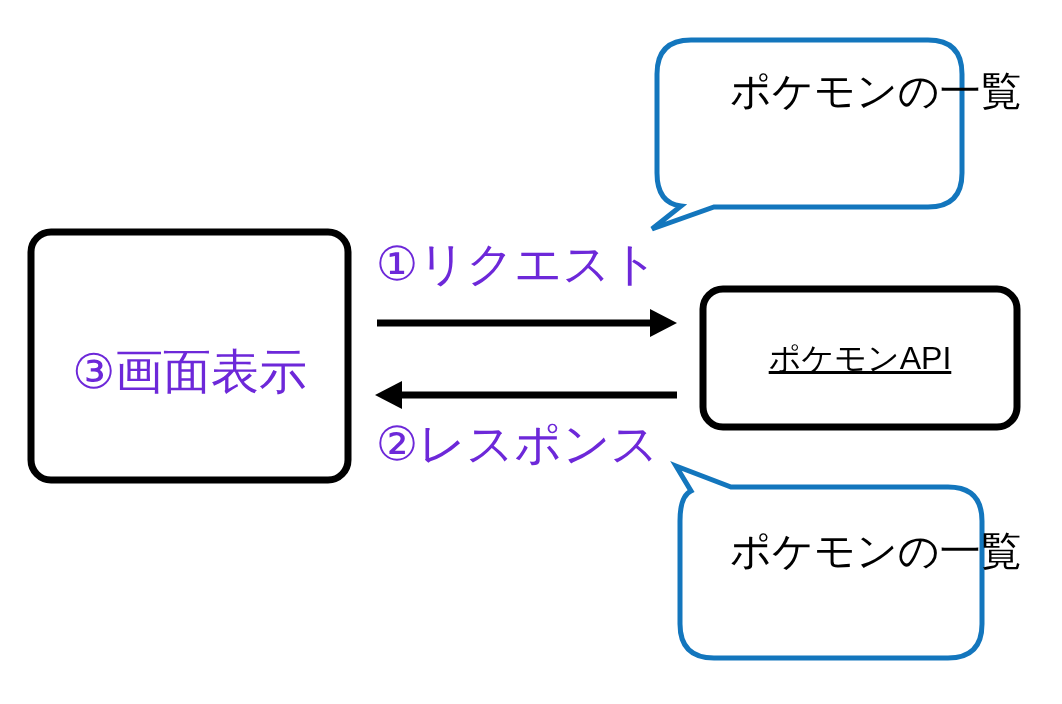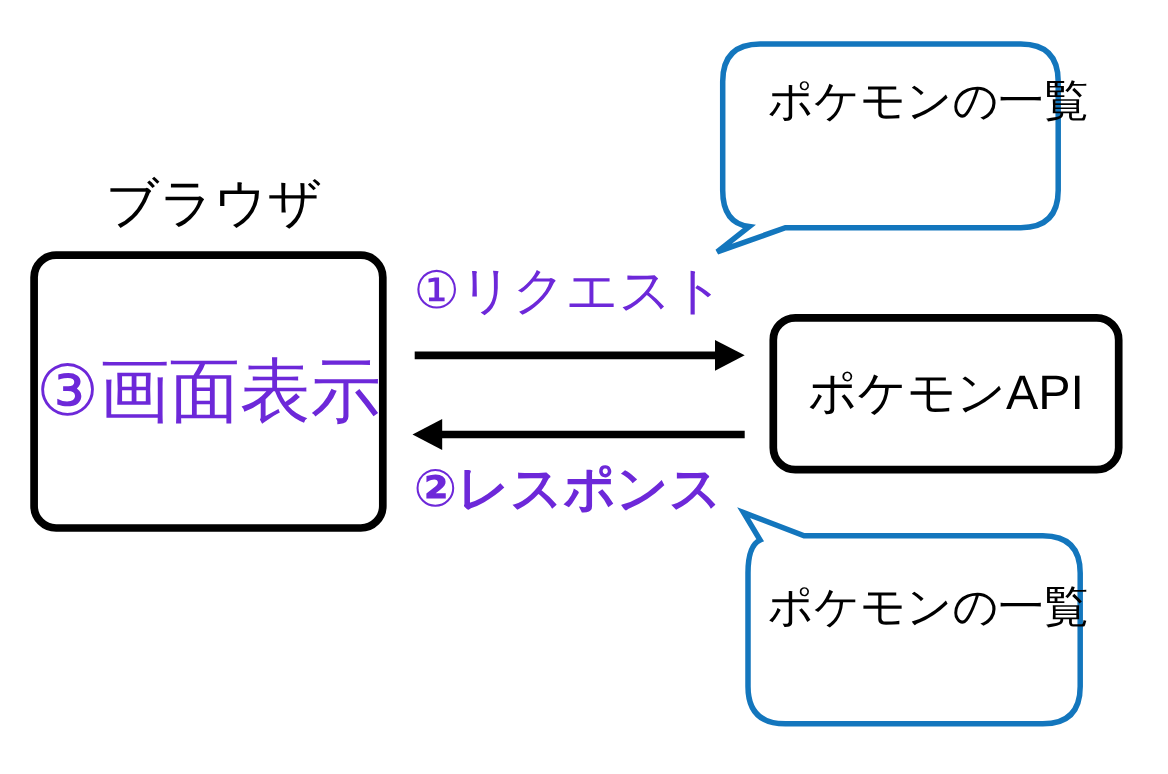--- a/index.html
+++ b/index.html
@@ -28,56 +28,57 @@
     line-height: 1.15;
   }
   .blue { color: #6d28d9; }
   .browser-title {
     left: 96px;
     top: 158px;
     font-size: 48px;
   }
   .screen-display {
     left: 31px;
-    top: 232px;
+    top: 248px;
     width: 317px;
     height: 248px;
     display: flex;
     align-items: center;
     justify-content: center;
-    font-size: 64px;
+    font-size: 48px;
   }
   .request-label {
     left: 376px;
     top: 237px;
     font-size: 47px;
   }
   .response-label {
     left: 376px;
     top: 417px;
     font-size: 47px;
-    font-weight: bold;
   }
   .api-label {
     left: 703px;
     top: 289px;
     width: 314px;
     height: 138px;
     display: flex;
     align-items: center;
     justify-content: center;
-    font-size: 44px;
+    font-size: 32px;
+    text-decoration: underline;
   }
   .bubble-text {
     position: absolute;
     font-size: 41px;
     line-height: 57px;
     color: #000000;
     font-weight: 500;
     white-space: nowrap;
+    margin-left: 32px;
   }
   .bubble-text.top { left: 698px; top: 63px; }
   .bubble-text.bottom { left: 698px; top: 523px; }
 </style>
 </head>
 <body>
 
 <div class="canvas">
 
   <svg class="shapes" width="1062" height="704" viewBox="0 0 1062 704">
@@ -98,21 +99,20 @@
 
     <path d="M 652 229 L 714 207 L 928 207 Q 962 207 962 173 L 962 74
              Q 962 40 928 40 L 691 40 Q 657 40 657 74 L 657 173
              Q 657 203 681 206 Z" fill="#ffffff" stroke="#1376bd" stroke-width="5"></path>
 
     <path d="M 676 466 L 731 487 L 948 487 Q 982 487 982 521 L 982 624
              Q 982 658 948 658 L 714 658 Q 680 658 680 624 L 680 521
              Q 680 496 691 491 Z" fill="#ffffff" stroke="#1376bd" stroke-width="5"></path>
   </svg>
 
-  <div class="label browser-title">ブラウザ</div>
 
   <div class="label screen-display blue">③画面表示</div>
 
   <div class="label request-label blue">①リクエスト</div>
 
   <div class="label response-label blue">②レスポンス</div>
 
   <div class="label api-label">ポケモンAPI</div>
 
   <div class="bubble-text top">

